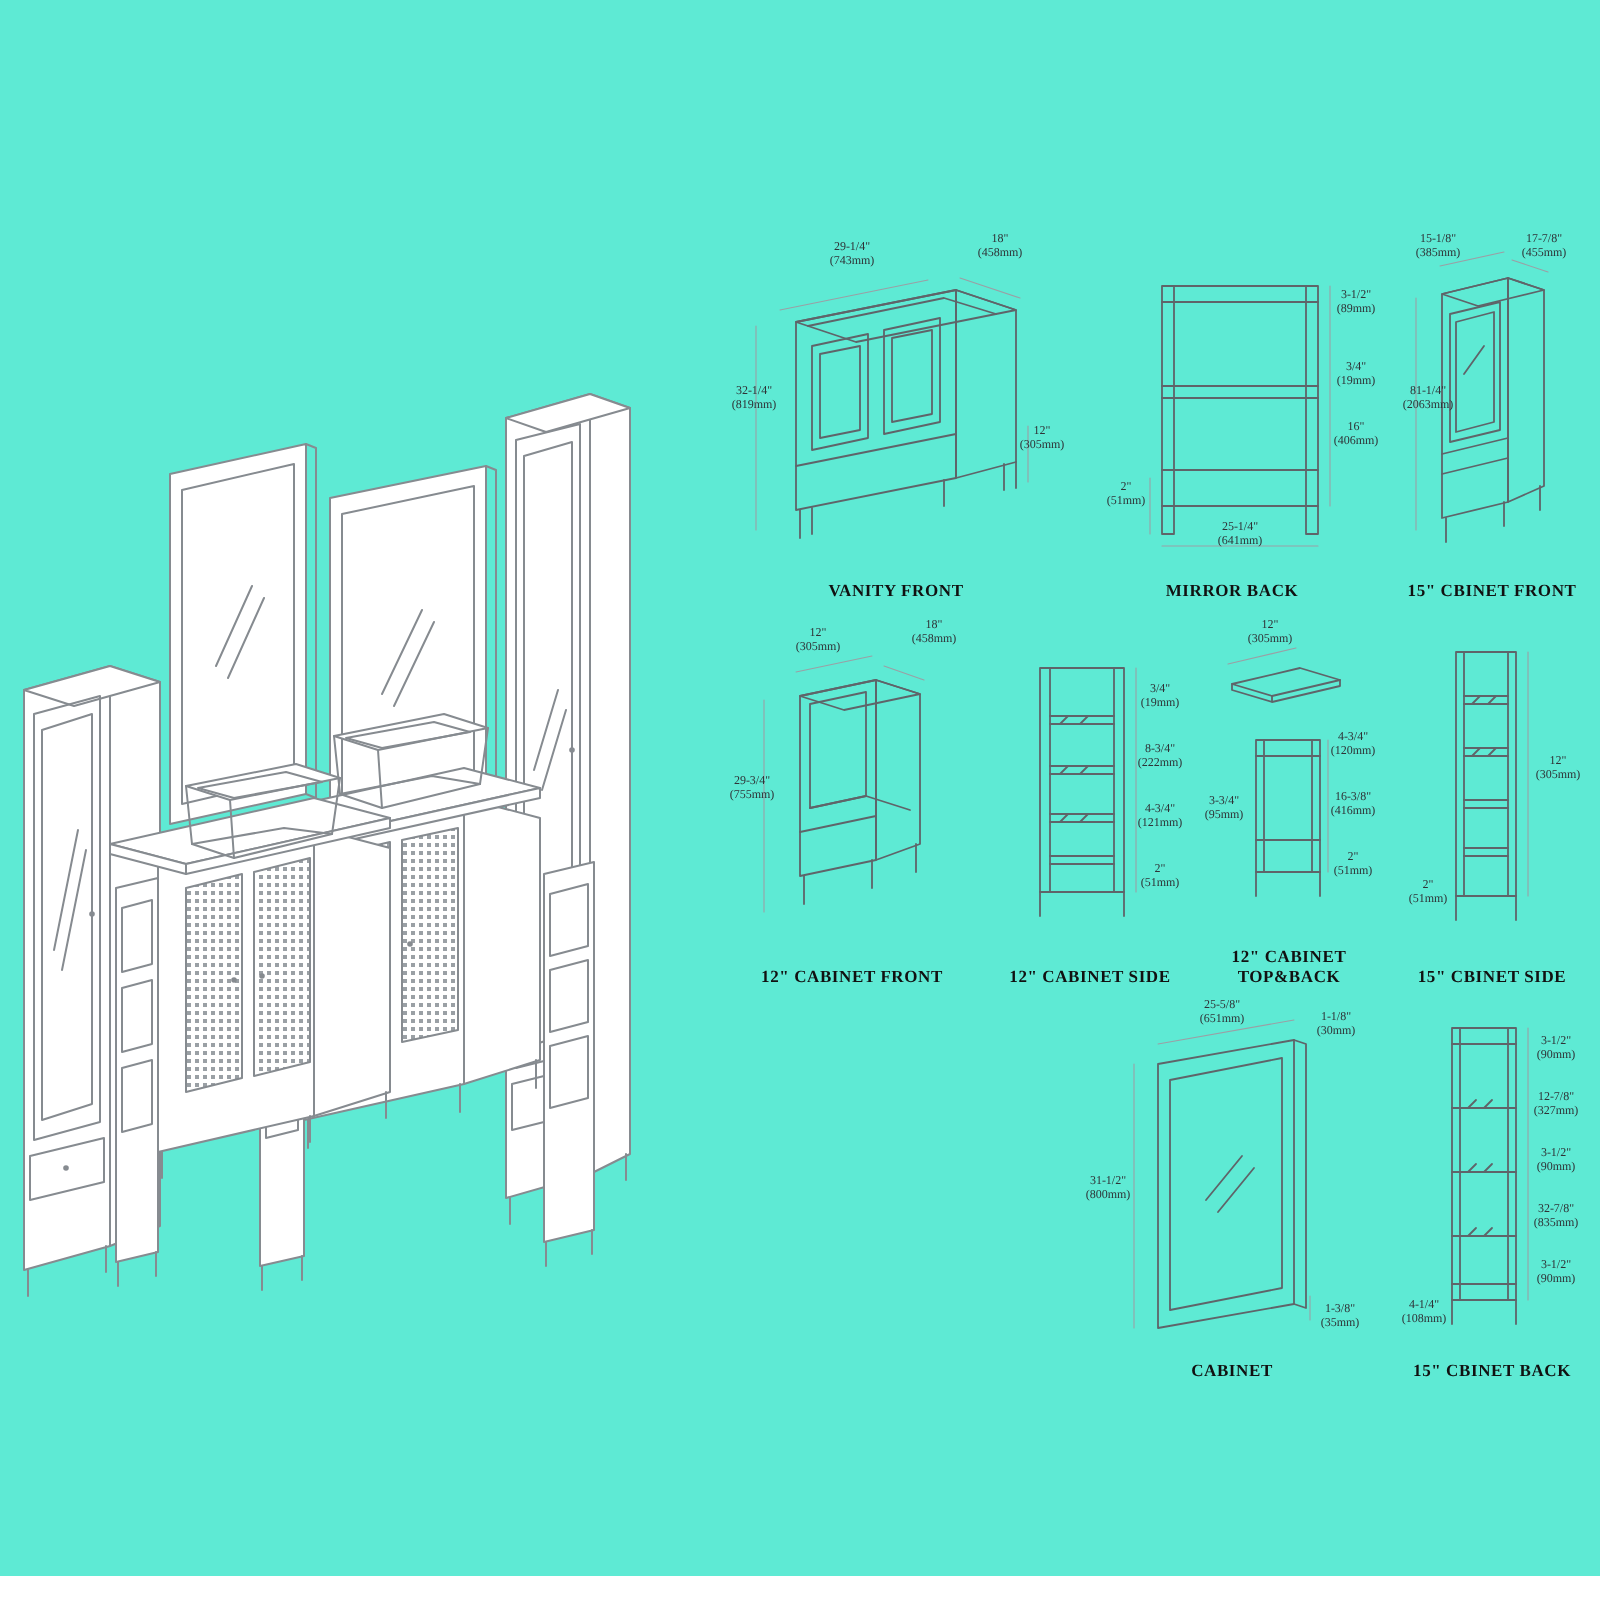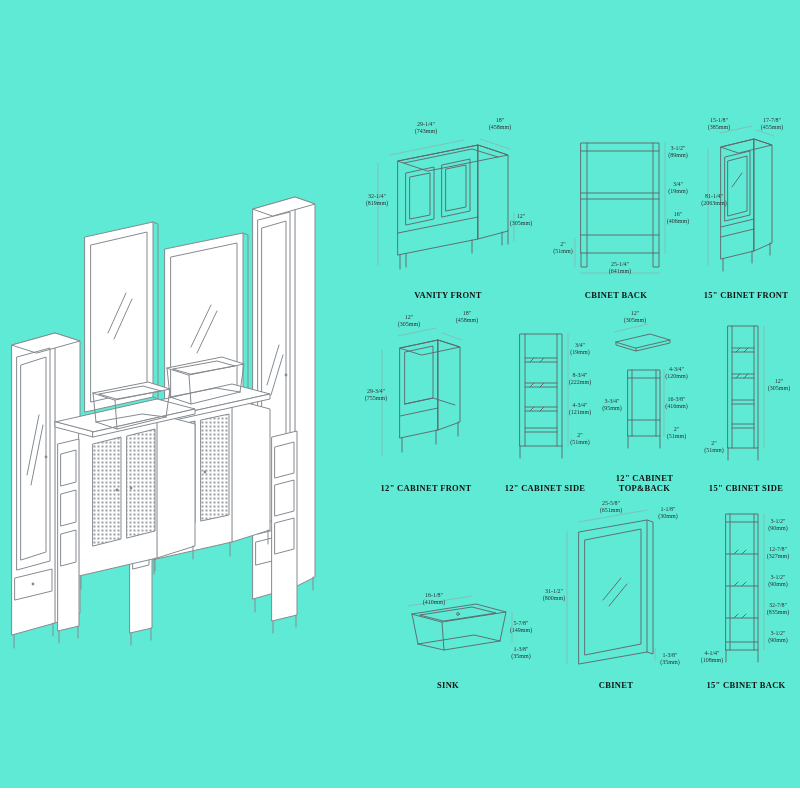--- a/index.html
+++ b/index.html
@@ -156,21 +156,21 @@
     <span class="dim" style="left:124px;top:30px;width:26px;">3-1/2"
 (89mm)</span>
     <span class="dim" style="left:124px;top:66px;width:26px;">3/4"
 (19mm)</span>
     <span class="dim" style="left:124px;top:96px;width:26px;">16"
 (406mm)</span>
     <span class="dim" style="left:10px;top:126px;width:24px;">2"
 (51mm)</span>
     <span class="dim" style="left:52px;top:146px;width:54px;">25-1/4"
 (641mm)</span>
-    <div class="cap">CBINET BACK</div>
+    <div class="cap">MIRROR BACK</div>
   </div>
 
   <div class="panel" style="left:696px;top:115px;width:100px;height:185px;">
     <svg class="art" width="100" height="170" viewBox="0 0 100 170">
       <path d="M25,32 L58,24 L76,30 L43,38 Z"></path>
       <path d="M25,32 L58,24 L58,136 L25,144 Z"></path>
       <path d="M58,24 L76,30 L76,128 L58,136 Z"></path>
       <path d="M29,42 L54,36 L54,100 L29,106 Z"></path>
       <path d="M32,46 L51,41 L51,96 L32,101 Z"></path>
       <path d="M36,72 L46,58"></path>
@@ -259,55 +259,38 @@
       <path class="dl" d="M68,18 L68,140"></path>
     </svg>
     <span class="dim" style="left:68px;top:70px;width:30px;">12"
 (305mm)</span>
     <span class="dim" style="left:6px;top:132px;width:24px;">2"
 (51mm)</span>
     <div class="cap">15" CBINET SIDE</div>
   </div>
 
 
-  <div class="panel" style="left:360px;top:592px;width:176px;height:98px;">
-    <svg class="art" width="176" height="84" viewBox="0 0 176 84">
-      <path d="M52,22 L116,12 L146,20 L82,30 Z"></path>
-      <path d="M60,23 L112,15 L136,21 L84,29 Z"></path>
-      <path d="M52,22 L58,52 M82,30 L84,58 M146,20 L140,49"></path>
-      <path d="M58,52 L114,43 L140,49 M58,52 L84,58 L140,49"></path>
-      <circle cx="98" cy="22" r="1.4"></circle>
-      <path class="dl" d="M48,14 L112,4 M152,20 L152,50"></path>
-    </svg>
-    <span class="dim" style="left:52px;top:0px;width:44px;">16-1/8"
-(410mm)</span>
-    <span class="dim" style="left:146px;top:28px;width:30px;">5-7/8"
-(149mm)</span>
-    <span class="dim" style="left:146px;top:54px;width:30px;">1-3/8"
-(35mm)</span>
-    <div class="cap">SINK</div>
-  </div>
 
   <div class="panel" style="left:541px;top:500px;width:150px;height:190px;">
     <svg class="art" width="150" height="176" viewBox="0 0 150 176">
       <path d="M38,32 L106,20 L106,152 L38,164 Z"></path>
       <path d="M106,20 L112,22 L112,154 L106,152"></path>
       <path d="M44,40 L100,29 L100,144 L44,155 Z"></path>
       <path d="M62,100 L80,78 M68,106 L86,84"></path>
       <path class="dl" d="M38,22 L106,10 M26,32 L26,164 M114,148 L114,160"></path>
     </svg>
     <span class="dim" style="left:48px;top:0px;width:44px;">25-5/8"
 (651mm)</span>
     <span class="dim" style="left:112px;top:6px;width:30px;">1-1/8"
 (30mm)</span>
     <span class="dim" style="left:0px;top:88px;width:26px;">31-1/2"
 (800mm)</span>
     <span class="dim" style="left:114px;top:152px;width:30px;">1-3/8"
 (35mm)</span>
-    <div class="cap">CBINET</div>
+    <div class="cap">CABINET</div>
   </div>
 
   <div class="panel" style="left:696px;top:500px;width:100px;height:190px;">
     <svg class="art" width="100" height="176" viewBox="0 0 100 176">
       <path d="M30,14 L62,14 L62,150 L30,150 Z"></path>
       <path d="M34,14 L34,150 M58,14 L58,150"></path>
       <path d="M30,22 L62,22 M30,54 L62,54 M30,86 L62,86 M30,118 L62,118 M30,142 L62,142"></path>
       <path d="M38,54 L42,50 M46,54 L50,50 M38,86 L42,82 M46,86 L50,82 M38,118 L42,114 M46,118 L50,114"></path>
       <path d="M30,150 L30,162 M62,150 L62,162"></path>
       <path class="dl" d="M68,14 L68,150"></path>

